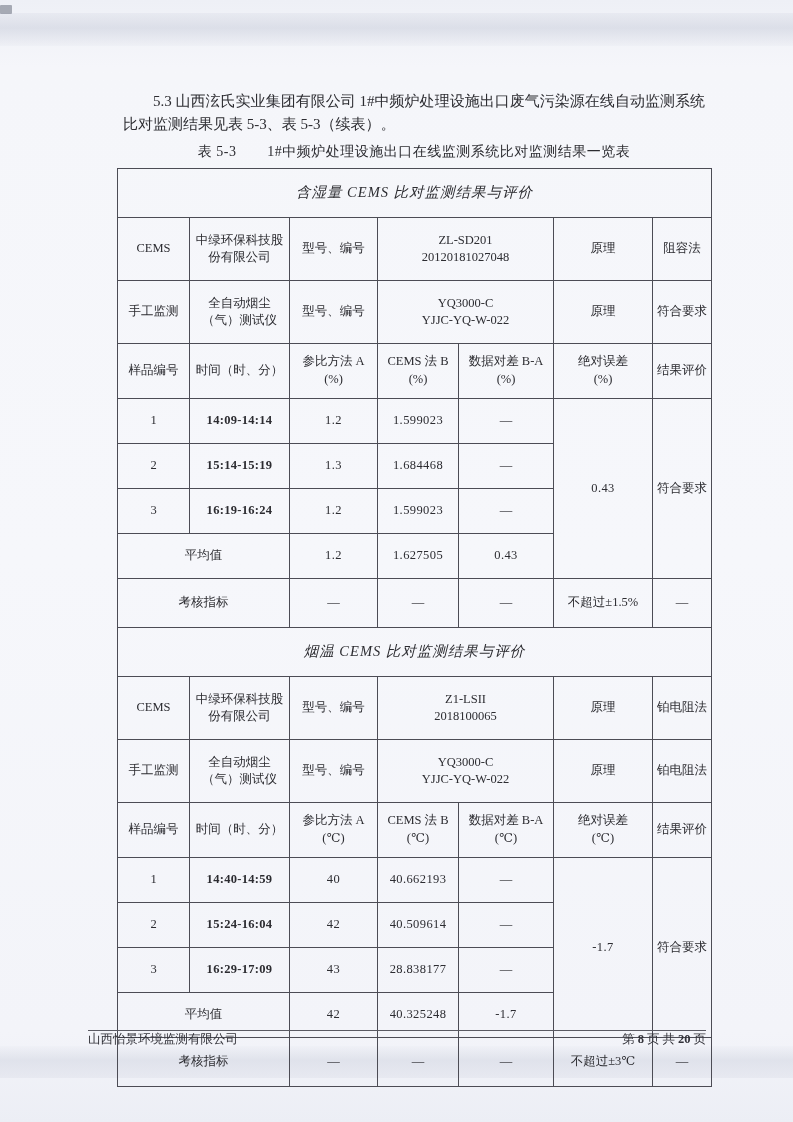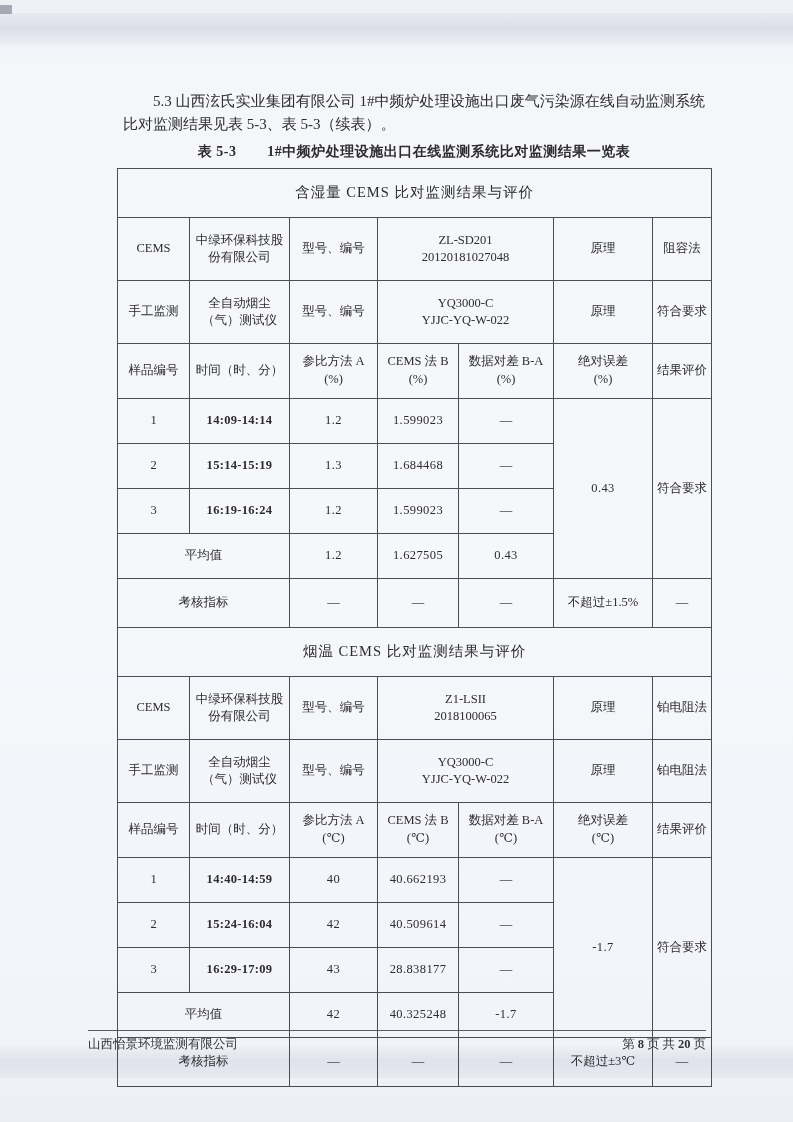--- a/index.html
+++ b/index.html
@@ -11,42 +11,42 @@
     -webkit-font-smoothing:antialiased;
   }
   .band-top{position:absolute;left:0;top:13px;width:100%;height:33px;
     background:linear-gradient(180deg,rgba(196,200,214,.18),rgba(203,207,220,.55) 45%,rgba(220,223,233,.18));}
   .band-bottom{position:absolute;left:0;top:1046px;width:100%;height:32px;
     background:linear-gradient(0deg,rgba(198,202,216,.20),rgba(205,209,222,.48) 55%,rgba(222,225,234,.12));}
   .speck{position:absolute;left:0;top:5px;width:12px;height:9px;background:#6a6f7d;opacity:.55;border-radius:1px;}
 
   .content{position:absolute;left:117px;top:90px;width:594px;}
   .intro{margin:0 0 7px 6px;width:582px;font-size:15px;line-height:1.52;text-indent:2em;text-align:justify;}
-  .caption{margin:0 0 7px 0;text-align:center;font-size:14px;font-weight:bold;letter-spacing:.5px;}
+  .caption{margin:0 0 7px 0;text-align:center;font-size:14px;font-weight:normal;letter-spacing:.5px;}
   .caption .cap-label{margin-right:2.2em;}
 
   table.cmp{border-collapse:collapse;table-layout:fixed;width:594px;background:transparent;}
   table.cmp td{
     border:1px solid #4c4c55;text-align:center;vertical-align:middle;
     padding:2px 3px;font-size:12.5px;line-height:1.35;word-break:break-all;
   }
   table.cmp{border:1.5px solid #44444c;}
-  tr.r-title td{height:44px;font-size:14.5px;letter-spacing:1px;}
+  tr.r-title td{height:44px;font-size:14.5px;letter-spacing:1px;font-style:italic;}
   tr.r-equip td{height:58px;}
   tr.r-head td{height:50px;}
   tr.r-data td{height:40px;}
   tr.r-avg td{height:40px;}
   tr.r-assess td{height:44px;text-align:center;}
   .two-line div{display:block;}
   .hu{margin-top:1px;}
   .t-bold{font-weight:bold;letter-spacing:.3px;}
   .mono-num{letter-spacing:.4px;}
 
   .footer{position:absolute;left:88px;top:1030px;width:618px;border-top:1.5px solid #5a5a63;
-    padding-top:5px;display:flex;justify-content:space-between;font-size:12.5px;color:#33333a;}
+    display:flex;justify-content:space-between;font-size:12.5px;color:#33333a;}
   .footer .pg b{font-weight:bold;padding:0 3px;}
 </style>
 </head>
 <body>
 
 <div class="band-top"></div>
 <div class="band-bottom"></div>
 <div class="speck"></div>
 
 <div class="content">

